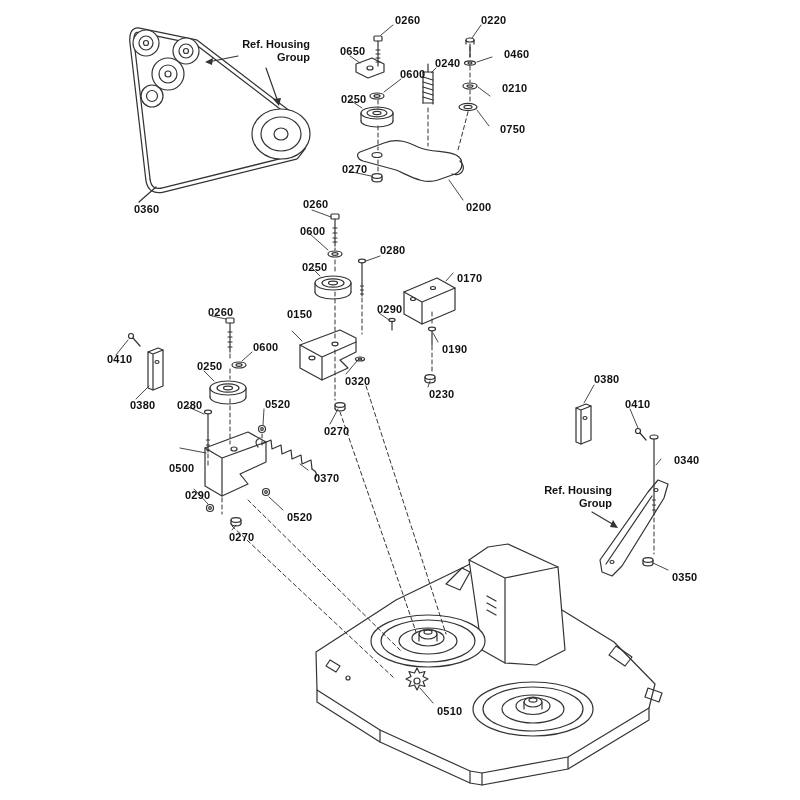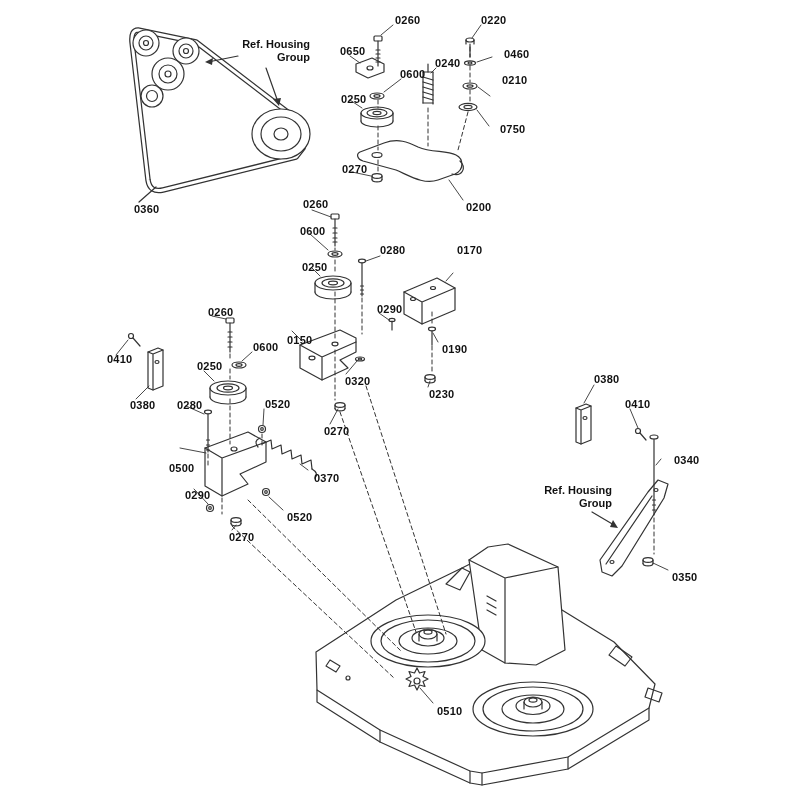--- a/index.html
+++ b/index.html
@@ -311,33 +311,33 @@
 <div class="ref" style="left:528px;top:484px">Ref. Housing
 Group</div>
 
 <div class="lbl" style="left:384px;top:14px">0260</div>
 <div class="lbl" style="left:470px;top:14px">0220</div>
 <div class="lbl" style="left:329px;top:45px">0650</div>
 <div class="lbl" style="left:493px;top:48px">0460</div>
 <div class="lbl" style="left:389px;top:68px">0600</div>
 <div class="lbl" style="left:424px;top:57px">0240</div>
 <div class="lbl" style="left:330px;top:93px">0250</div>
-<div class="lbl" style="left:491px;top:74px">0210</div>
+<div class="lbl" style="left:491px;top:82px">0210</div>
 <div class="lbl" style="left:489px;top:123px">0750</div>
 <div class="lbl" style="left:331px;top:163px">0270</div>
 <div class="lbl" style="left:455px;top:201px">0200</div>
 <div class="lbl" style="left:123px;top:203px">0360</div>
 <div class="lbl" style="left:292px;top:198px">0260</div>
 <div class="lbl" style="left:289px;top:225px">0600</div>
 <div class="lbl" style="left:291px;top:261px">0250</div>
 <div class="lbl" style="left:369px;top:244px">0280</div>
-<div class="lbl" style="left:446px;top:244px">0170</div>
+<div class="lbl" style="left:446px;top:272px">0170</div>
 <div class="lbl" style="left:366px;top:303px">0290</div>
 <div class="lbl" style="left:197px;top:306px">0260</div>
-<div class="lbl" style="left:276px;top:334px">0150</div>
+<div class="lbl" style="left:276px;top:308px">0150</div>
 <div class="lbl" style="left:431px;top:343px">0190</div>
 <div class="lbl" style="left:96px;top:353px">0410</div>
 <div class="lbl" style="left:242px;top:341px">0600</div>
 <div class="lbl" style="left:186px;top:360px">0250</div>
 <div class="lbl" style="left:334px;top:375px">0320</div>
 <div class="lbl" style="left:418px;top:388px">0230</div>
 <div class="lbl" style="left:119px;top:399px">0380</div>
 <div class="lbl" style="left:166px;top:399px">0280</div>
 <div class="lbl" style="left:254px;top:398px">0520</div>
 <div class="lbl" style="left:583px;top:373px">0380</div>

